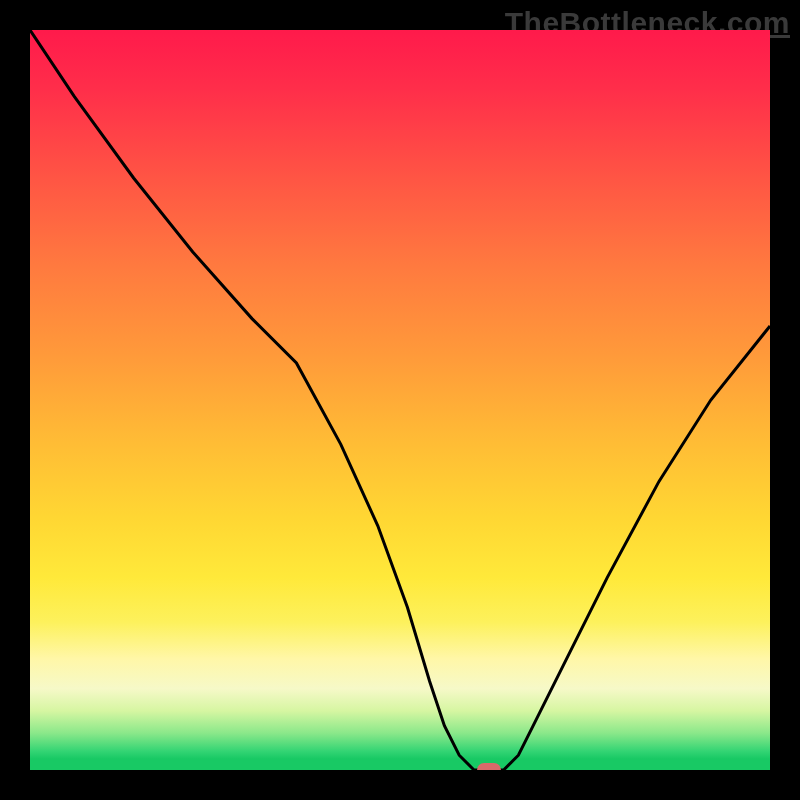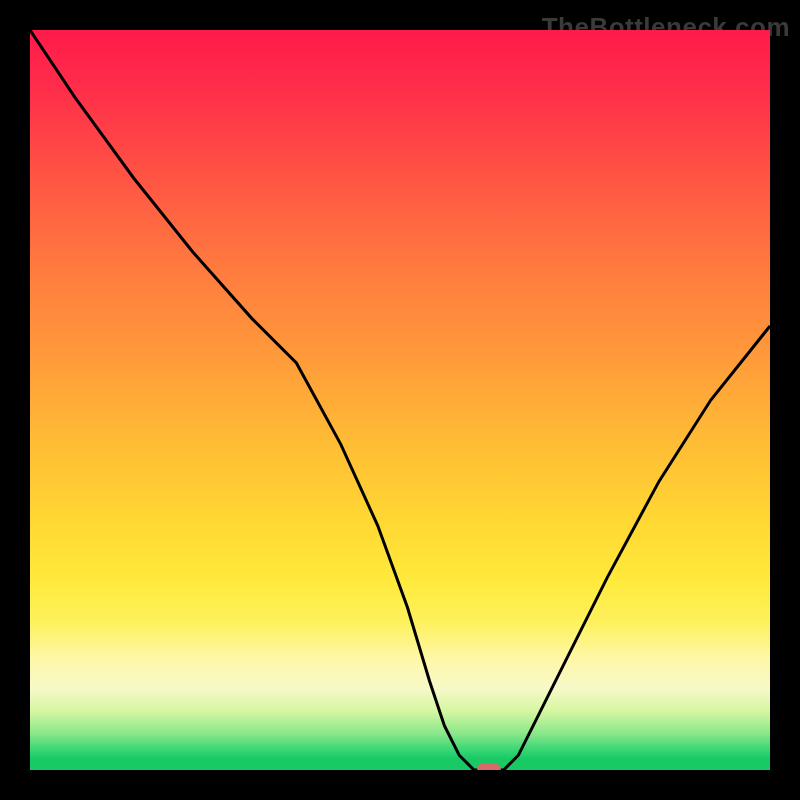--- a/index.html
+++ b/index.html
@@ -12,27 +12,28 @@
     overflow: hidden;
   }
   .frame {
     position: relative;
     width: 800px;
     height: 800px;
     background: #000;
   }
   .watermark {
     position: absolute;
-    top: 12px;
+    top: 6px;
     right: 10px;
     color: #3a3a3a;
-    font-size: 26px;
+    font-size: 30px;
     font-weight: 600;
     letter-spacing: 0.5px;
     user-select: none;
+    text-decoration: underline;
   }
   .plot-area {
     position: absolute;
     left: 30px;
     top: 30px;
     width: 740px;
     height: 740px;
     overflow: hidden;
   }
   .gradient-bg {

